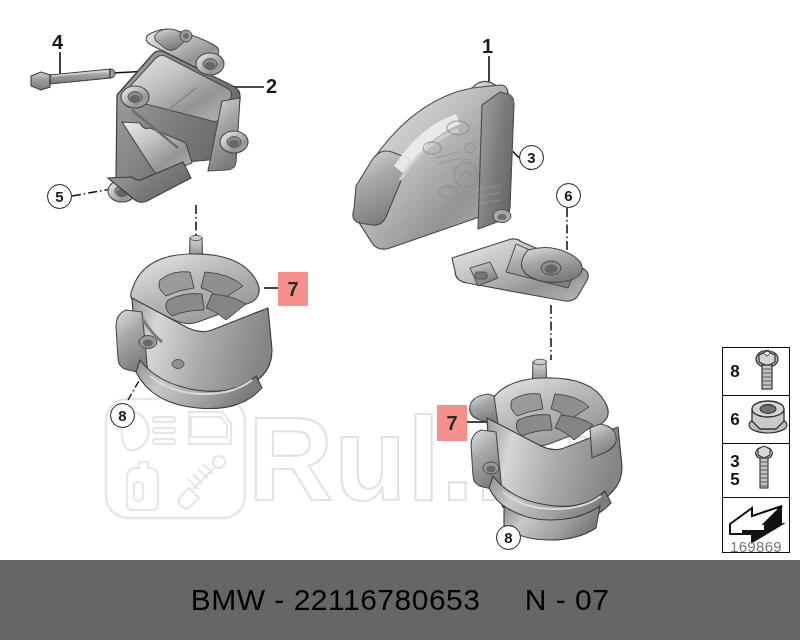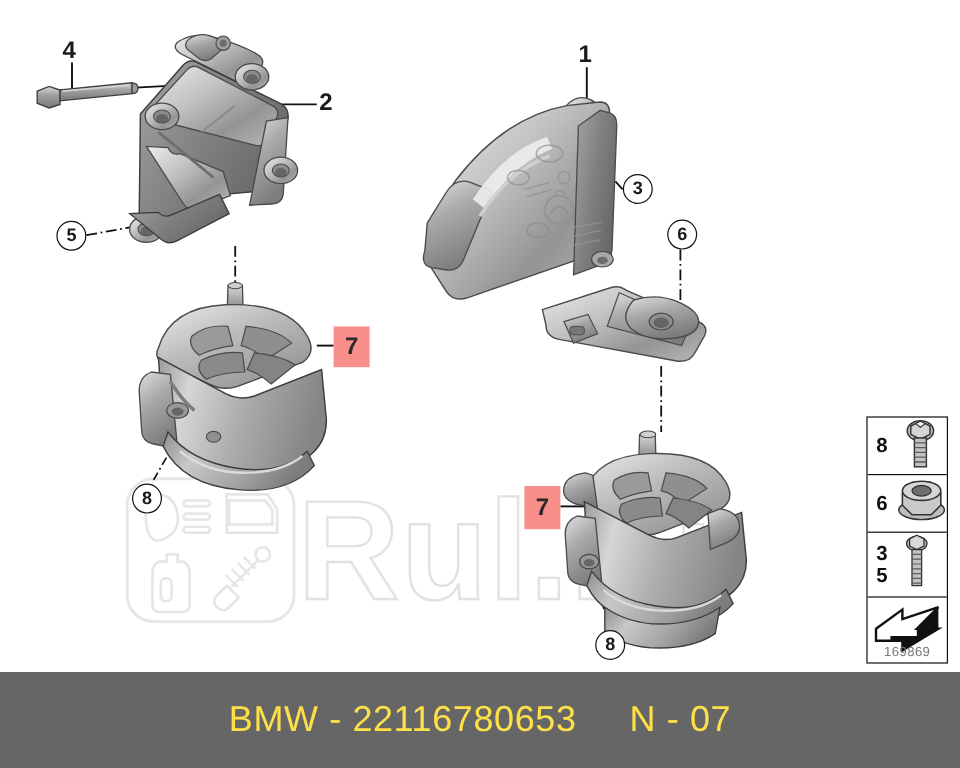--- a/index.html
+++ b/index.html
@@ -122,38 +122,38 @@
     position: relative;
   }
   .legend-art svg { display: block; }
   #legend-caption {
     position: absolute;
     left: 722px;
     top: 538px;
     width: 68px;
     text-align: center;
     font-family: "Liberation Sans", sans-serif;
-    font-size: 11px;
+    font-size: 15px;
     color: #777;
     letter-spacing: 0.3px;
   }
   
   #footer {
     position: absolute;
     left: 0;
     top: 560px;
     width: 800px;
     height: 80px;
     background: #666666;
     display: flex;
     align-items: center;
     justify-content: center;
   }
   #footer-text {
-    color: #fde047;
+    color: #000000;
     font-family: "Liberation Sans", sans-serif;
     font-size: 30px;
     letter-spacing: 0.5px;
     white-space: pre;
   }
 </style>
 </head>
 <body>
 
 <div id="page">

